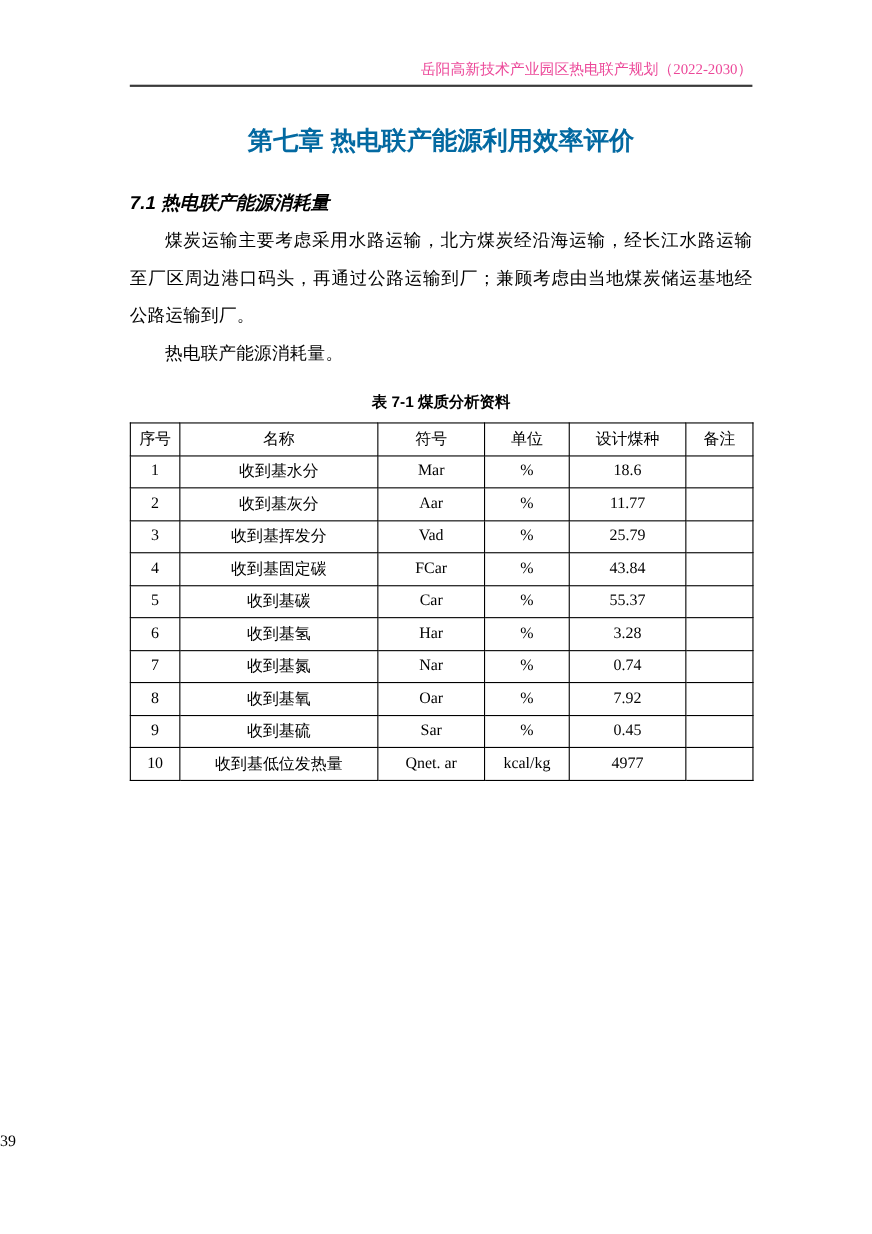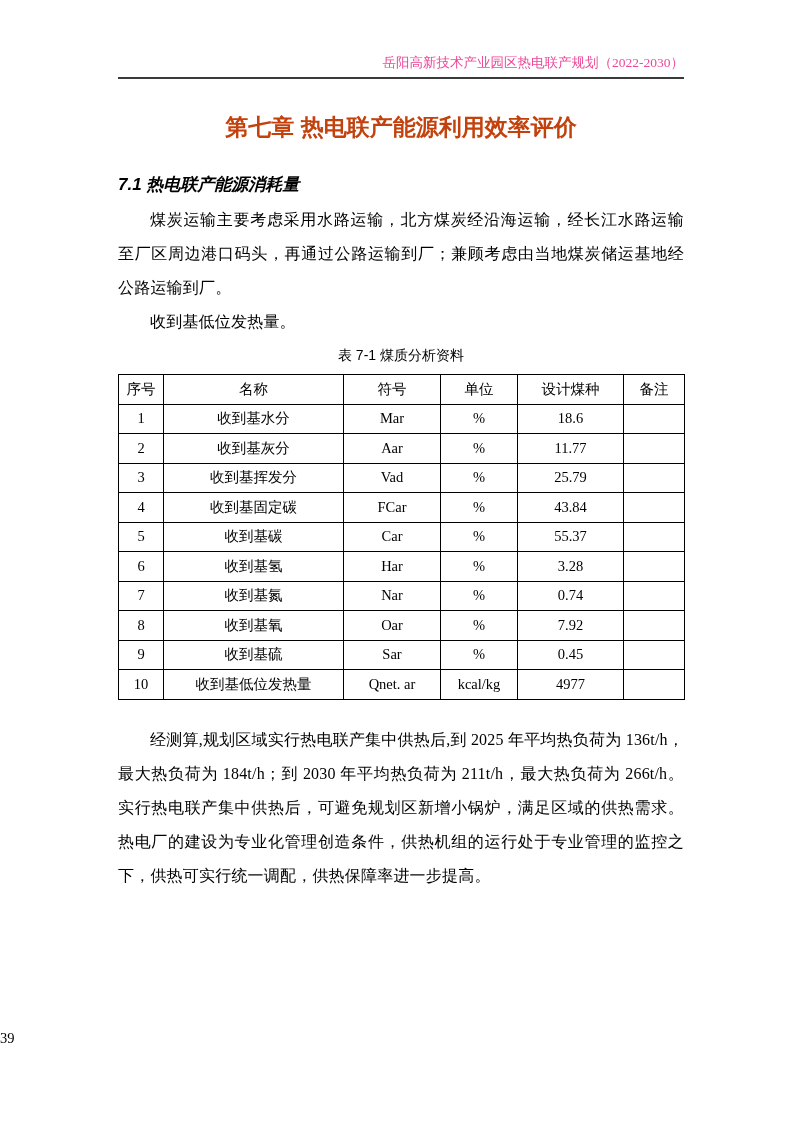--- a/index.html
+++ b/index.html
@@ -27,44 +27,44 @@
     line-height: 18px;
     color: #ec4899;
   }
   .chapter-title {
     margin-top: 33px;
     text-align: center;
     font-family: "Liberation Sans", "DejaVu Sans", sans-serif;
     font-weight: bold;
     font-size: 23px;
     line-height: 30px;
-    color: #c2410c;
+    color: #0369a1;
   }
   .section-title {
     margin-top: 31px;
     font-family: "Liberation Sans", "DejaVu Sans", sans-serif;
     font-weight: bold;
     font-size: 17px;
     line-height: 24px;
     font-style: italic;
   }
   .para {
     font-size: 16px;
     line-height: 34px;
     text-align: justify;
     text-indent: 2em;
     letter-spacing: 0.2px;
   }
   .para-first { margin-top: 6px; }
   .table-caption {
-    margin-top: 8px;
+    margin-top: 18px;
     margin-bottom: 9px;
     text-align: center;
     font-family: "Liberation Sans", "DejaVu Sans", sans-serif;
-    font-weight: normal;
+    font-weight: bold;
     font-size: 14px;
   }
   table.coal-table {
     width: 566px;
     table-layout: fixed;
     border-collapse: collapse;
   }
   table.coal-table col.c0 { width: 45px; }
   table.coal-table col.c1 { width: 180px; }
   table.coal-table col.c2 { width: 97px; }
@@ -99,21 +99,21 @@
   <div class="doc-header">
     <span>岳阳高新技术产业园区热电联产规划（2022-2030）</span>
   </div>
 
   <div class="chapter-title">第七章 热电联产能源利用效率评价</div>
 
   <div class="section-title">7.1 热电联产能源消耗量</div>
 
   <p class="para para-first">煤炭运输主要考虑采用水路运输，北方煤炭经沿海运输，经长江水路运输至厂区周边港口码头，再通过公路运输到厂；兼顾考虑由当地煤炭储运基地经公路运输到厂。</p>
 
-  <p class="para">收到基低位发热量。</p>
+  <p class="para">热电联产能源消耗量。</p>
 
   <div class="table-caption">表 7-1  煤质分析资料</div>
 
   <table class="coal-table">
     <colgroup>
       <col class="c0">
         <col class="c1">
         <col class="c2">
         <col class="c3">
         <col class="c4">
@@ -206,18 +206,17 @@
           <td>10</td>
           <td>收到基低位发热量</td>
           <td>Qnet. ar</td>
           <td>kcal/kg</td>
           <td>4977</td>
           <td></td>
         </tr>
       </tbody>
   </table>
 
-  <p class="para para-after-table">经测算,规划区域实行热电联产集中供热后,到 2025 年平均热负荷为 136t/h，最大热负荷为 184t/h；到 2030 年平均热负荷为 211t/h，最大热负荷为 266t/h。实行热电联产集中供热后，可避免规划区新增小锅炉，满足区域的供热需求。热电厂的建设为专业化管理创造条件，供热机组的运行处于专业管理的监控之下，供热可实行统一调配，供热保障率进一步提高。</p>
 
 
 </div>
 
 <div class="page-number">39</div>
 
 </body></html>

